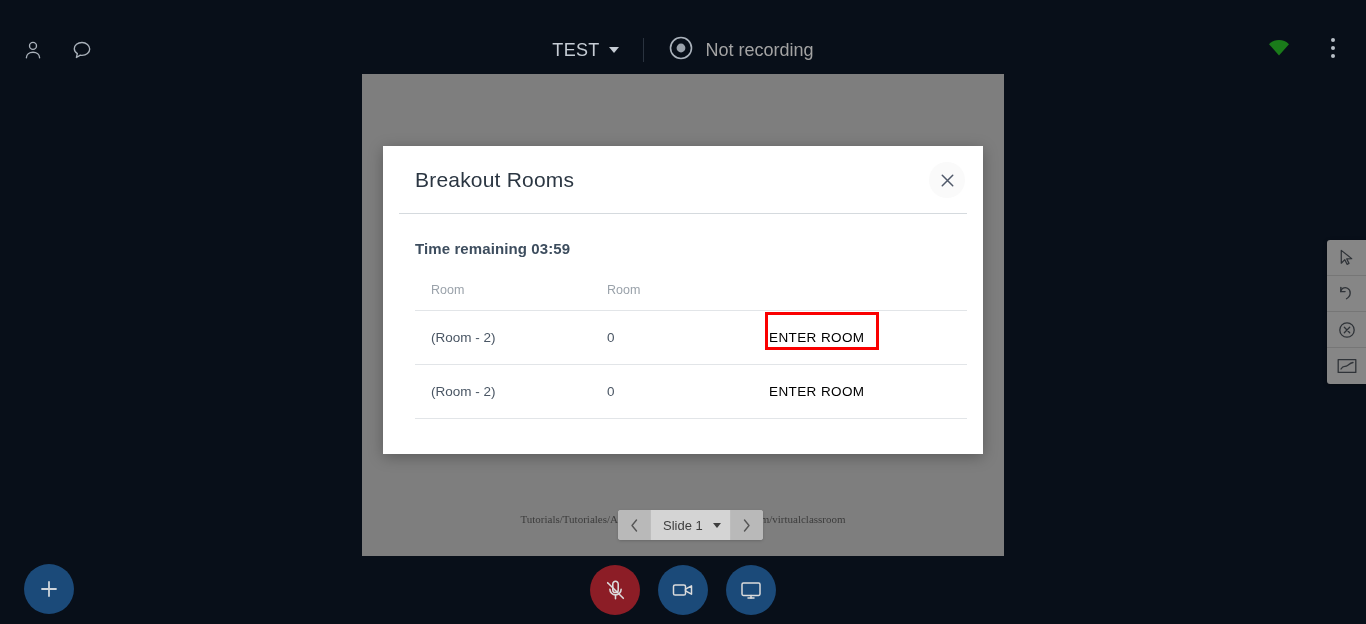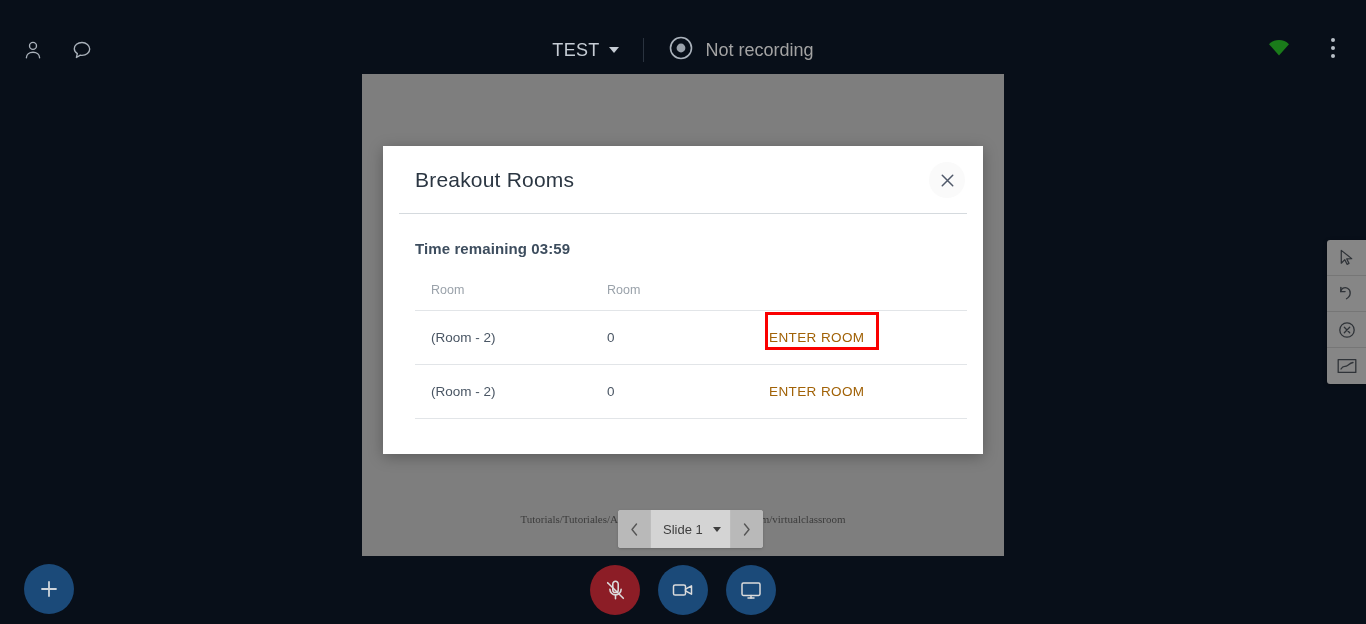--- a/index.html
+++ b/index.html
@@ -70,21 +70,21 @@
   }
   #slide-text {
     position: absolute; top: 439px; left: 0; width: 642px;
     text-align: center;
     font-family: "Liberation Serif", serif;
     font-size: 11px; color: #3c3c3c;
     white-space: nowrap;
   }
   #slide-nav {
     position: absolute; left: 256px; top: 436px;
-    display: flex; align-items: stretch; height: 38px;
+    display: flex; align-items: stretch; height: 30px;
     background: #c6c6c6; border-radius: 3px;
     box-shadow: 0 1px 3px rgba(0,0,0,0.18);
     overflow: hidden;
   }
   .slide-btn {
     width: 32px; display: flex; align-items: center; justify-content: center;
     background: #b9b9b9; cursor: pointer;
   }
   .slide-btn svg { display: block; }
   #slide-select {
@@ -175,21 +175,21 @@
   #rooms-table th.c-room { width: 176px; }
   #rooms-table th.c-users { width: 160px; }
   #rooms-table th.c-action { }
   #rooms-table td {
     font-size: 13.5px; color: #4a5664;
     padding: 15px 0 15px 16px;
     border-bottom: 1px solid #e2e5e8;
     height: 48px;
   }
   .enter-link {
-    color: #a16207; font-size: 13.5px; letter-spacing: 0.4px; cursor: pointer;
+    color: #000000; font-size: 13.5px; letter-spacing: 0.4px; cursor: pointer;
     display: inline-block; padding: 4px 2px;
   }
   .enter-cell.highlighted {
     position: relative;
   }
   .enter-cell.highlighted .hl-box {
     position: absolute;
     left: 14px; top: 1px;
     width: 114px; height: 38px;
     border: 3px solid #fa0000;

